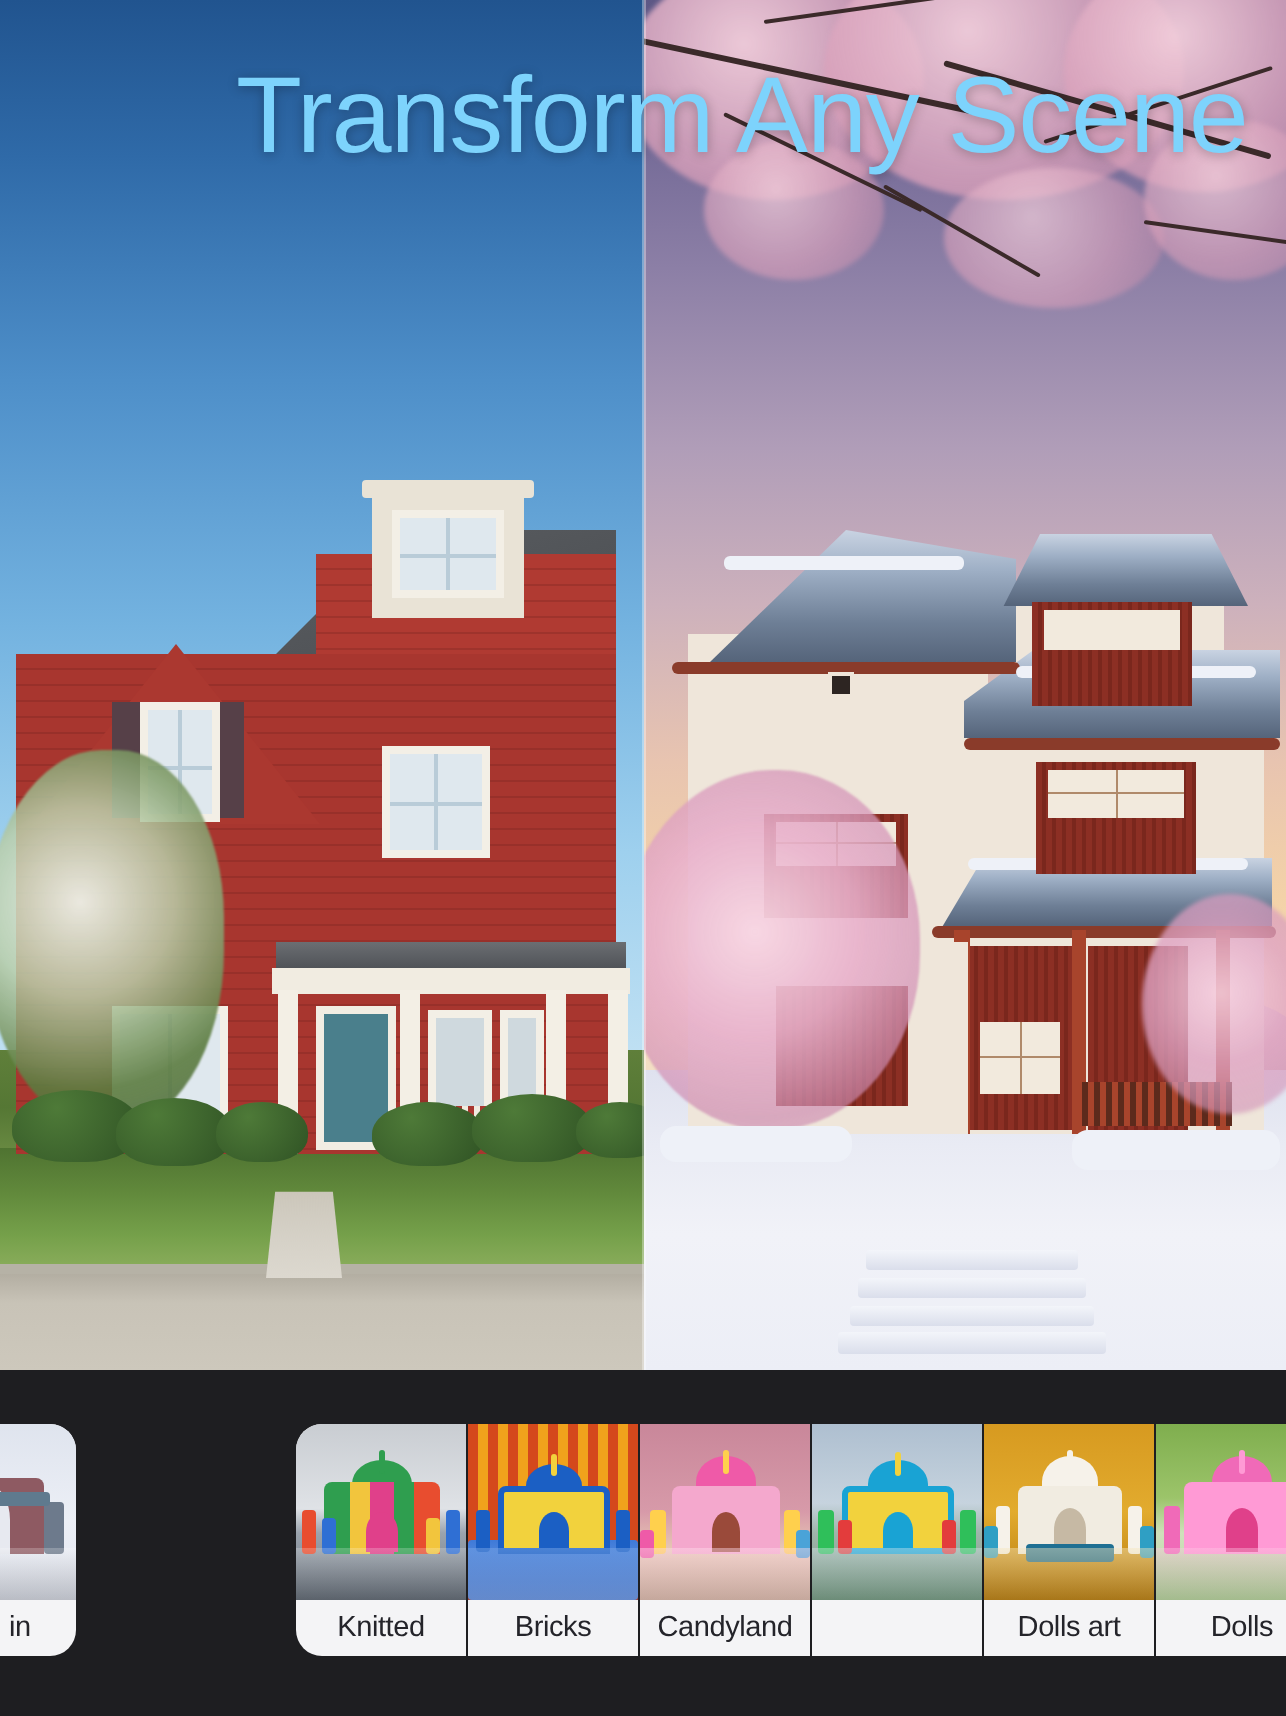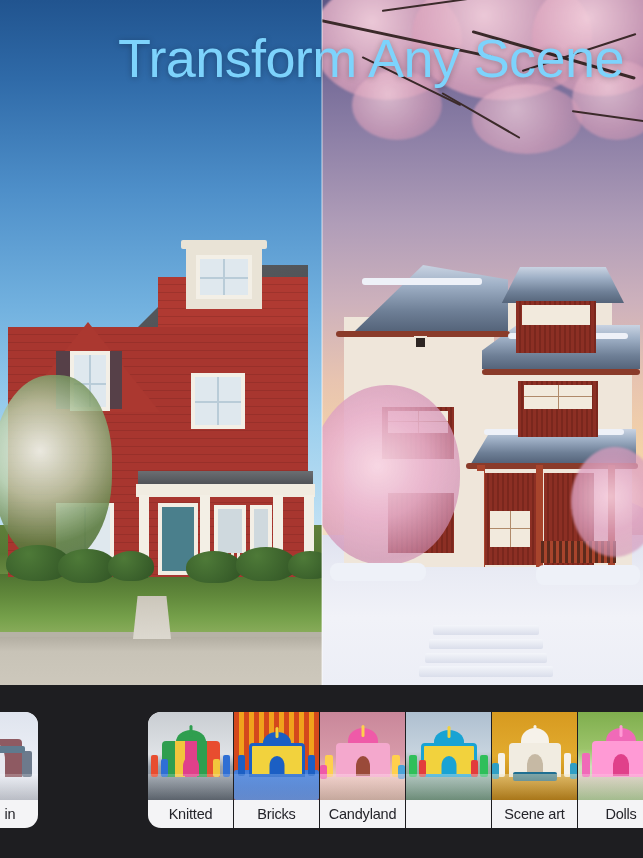--- a/index.html
+++ b/index.html
@@ -386,21 +386,21 @@
             <div class="body" style="width:52px;height:34px;background:#f1ece1;"></div>
             <div class="arch" style="bottom:27%;width:16px;height:22px;background:#c6b9a4;"></div>
             <div class="blob" style="left:6px;bottom:26%;width:7px;height:24px;background:#f6f2ea;"></div>
             <div class="blob" style="right:6px;bottom:26%;width:7px;height:24px;background:#f6f2ea;"></div>
             <div class="blob" style="left:0px;bottom:24%;width:7px;height:16px;background:#2f9fc4;"></div>
             <div class="blob" style="right:0px;bottom:24%;width:7px;height:16px;background:#2f9fc4;"></div>
             <div class="blob" style="left:50%;transform:translateX(-50%);bottom:22%;width:44px;height:9px;background:#1f6f92;"></div>
             <div class="refl" style="background:linear-gradient(180deg,rgba(245,230,190,.45),rgba(120,80,20,.25));"></div>
           </div>
         </div>
-        <div class="cap">Scene art</div>
+        <div class="cap">Dolls art</div>
       </div>
 
       <div class="card">
         <div class="thumb">
           <div class="mon">
             <div class="bg" style="background:linear-gradient(180deg,#7fae4e 0%,#9cc46a 42%,#cfe0bb 62%,#bcd2a6 100%);"></div>
             <div class="dome" style="bottom:52%;width:30px;height:26px;background:#f06ab8;"></div>
             <div class="spire" style="bottom:72%;height:12px;background:#ff9ad5;"></div>
             <div class="body" style="width:58px;height:36px;background:#ff9ad5;"></div>
             <div class="arch" style="bottom:27%;width:16px;height:22px;background:#e0408a;"></div>

